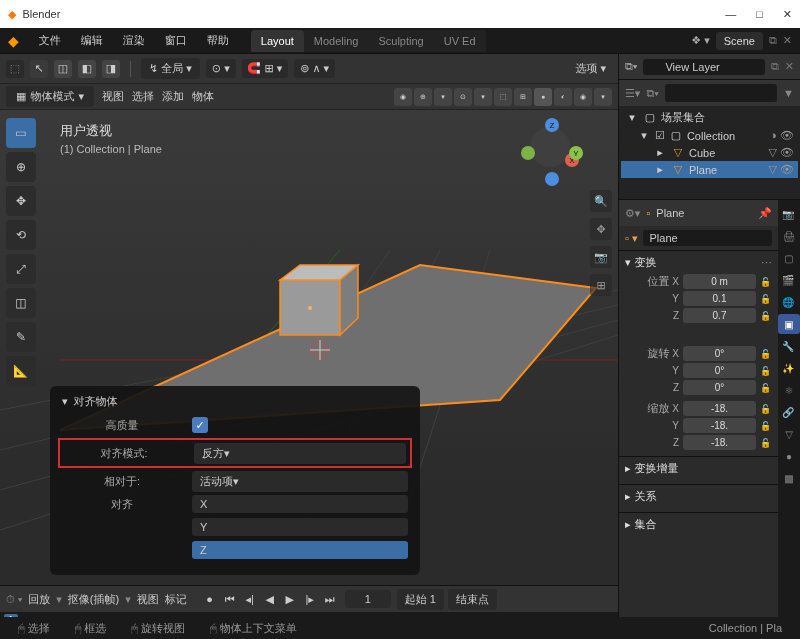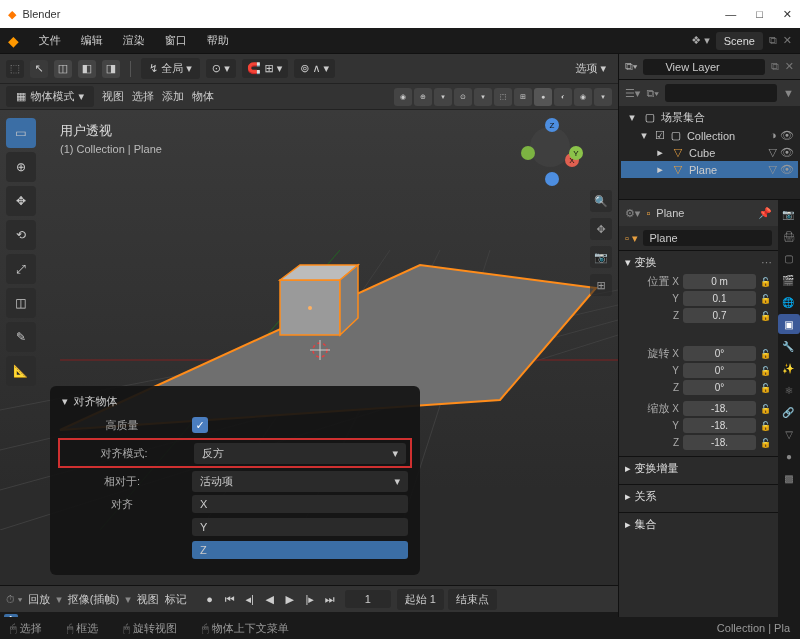--- a/index.html
+++ b/index.html
@@ -39,21 +39,21 @@
 .nav-gizmo .x { background: #e06050; left: 42px; top: 33px; }
 .nav-gizmo .y { background: #8bc34a; left: 46px; top: 26px; }
 .nav-gizmo .gn { background: #7cb342; left: -2px; top: 26px; }
 .nav-gizmo .bl { background: #4d8ee0; left: 22px; top: 52px; }
 .side-icons { position: absolute; right: 6px; top: 80px; display: flex; flex-direction: column; gap: 6px; }
 .side-icons span { width: 22px; height: 22px; background: rgba(40,40,40,0.6); border-radius: 3px; display: flex; align-items: center; justify-content: center; color: #999; font-size: 11px; }
 .op-panel { position: absolute; left: 50px; bottom: 10px; width: 370px; background: rgba(20,20,20,0.92); border-radius: 6px; padding: 8px 12px 12px 12px; }
 .op-panel .header { display: flex; align-items: center; gap: 6px; margin-bottom: 6px; color: #ccc; }
 .op-row { display: flex; align-items: center; margin-bottom: 3px; height: 20px; }
 .op-label { width: 130px; text-align: center; padding-right: 10px; color: #aaa; }
-.op-field { flex: 1; background: #2a2a2a; padding: 3px 8px; border-radius: 3px; display: flex; align-items: center; justify-content: space-between; }
+.op-field { flex: 1; background: #2a2a2a; padding: 3px 8px; border-radius: 3px; display: flex; align-items: center; justify-content: flex-start; }
 .op-field.btn { justify-content: flex-start; }
 .op-field.sel { background: #3b6ea5; }
 .highlight-box { border: 2px solid #d03030; padding: 3px 4px; margin: 3px -4px; }
 .highlight-box .op-row { margin-bottom: 0; }
 .checkbox { width: 16px; height: 16px; background: #4a7dbf; border-radius: 3px; display: flex; align-items: center; justify-content: center; color: #fff; }
 .timeline { height: 54px; background: #222; border-top: 1px solid #111; display: flex; flex-direction: column; }
 .tl-header { height: 26px; display: flex; align-items: center; padding: 0 6px; gap: 6px; background: #333; }
 .tl-header .playback { display: flex; gap: 2px; }
 .tl-header .playback span { width: 18px; height: 18px; display: flex; align-items: center; justify-content: center; color: #ccc; }
 .tl-header .frame-box { background: #2a2a2a; padding: 3px 20px; border-radius: 3px; }
@@ -77,21 +77,21 @@
 .props-content { flex: 1; overflow: hidden; }
 .props-header { height: 26px; background: #333; display: flex; align-items: center; padding: 0 6px; gap: 6px; }
 .props-name { height: 24px; display: flex; align-items: center; padding: 0 6px; gap: 6px; }
 .props-name .name-field { flex: 1; background: #1a1a1a; padding: 2px 6px; border-radius: 3px; }
 .panel-section { border-top: 1px solid #111; padding: 4px 6px; }
 .panel-section .sec-header { display: flex; align-items: center; gap: 4px; color: #ddd; margin-bottom: 4px; }
 .prop-row { display: flex; align-items: center; margin-bottom: 2px; gap: 4px; padding-left: 16px; }
 .prop-row .plabel { width: 38px; text-align: right; color: #aaa; font-size: 10px; }
 .prop-row .pfield { flex: 1; background: #444; padding: 2px 6px; border-radius: 3px; text-align: center; font-size: 10px; color: #ddd; }
 .prop-row .lock { color: #999; width: 12px; font-size: 9px; }
-.status-footer { position: absolute; bottom: 0; left: 0; right: 0; height: 22px; background: #1a1a1a; display: flex; align-items: center; padding: 0 10px; gap: 25px; color: #999; font-size: 10px; }
+.status-footer { position: absolute; bottom: 0; left: 0; right: 0; height: 22px; background: #1a1a1a; display: flex; align-items: center; padding: 0 18px; gap: 25px; color: #999; font-size: 10px; }
 .icon-sq { width: 18px; height: 18px; background: #444; border-radius: 3px; display: inline-block; }
 .vl-label { color: #ccc; }
 svg.plane { position: absolute; }
 </style>
 </head>
 <body>
 
 <div class="titlebar">
   <div class="title">
     <span style="color:#ff7800">◆</span>
@@ -104,20 +104,26 @@
   </div>
 </div>
 
 <div class="topmenu">
   <span class="blender-icon">◆</span>
   <span class="menu-item">文件</span>
   <span class="menu-item">编辑</span>
   <span class="menu-item">渲染</span>
   <span class="menu-item">窗口</span>
   <span class="menu-item">帮助</span>
+  <div class="ws-tabs">
+    <span class="ws-tab active">Layout</span>
+    <span class="ws-tab">Modeling</span>
+    <span class="ws-tab">Sculpting</span>
+    <span class="ws-tab">UV Ed</span>
+  </div>
   <div class="right-group">
     <span style="color:#aaa">❖ ▾</span>
     <div class="scene-box">
       <span class="label">Scene</span>
     </div>
     <span style="color:#777">⧉</span>
     <span style="color:#777">✕</span>
   </div>
 </div>
 

